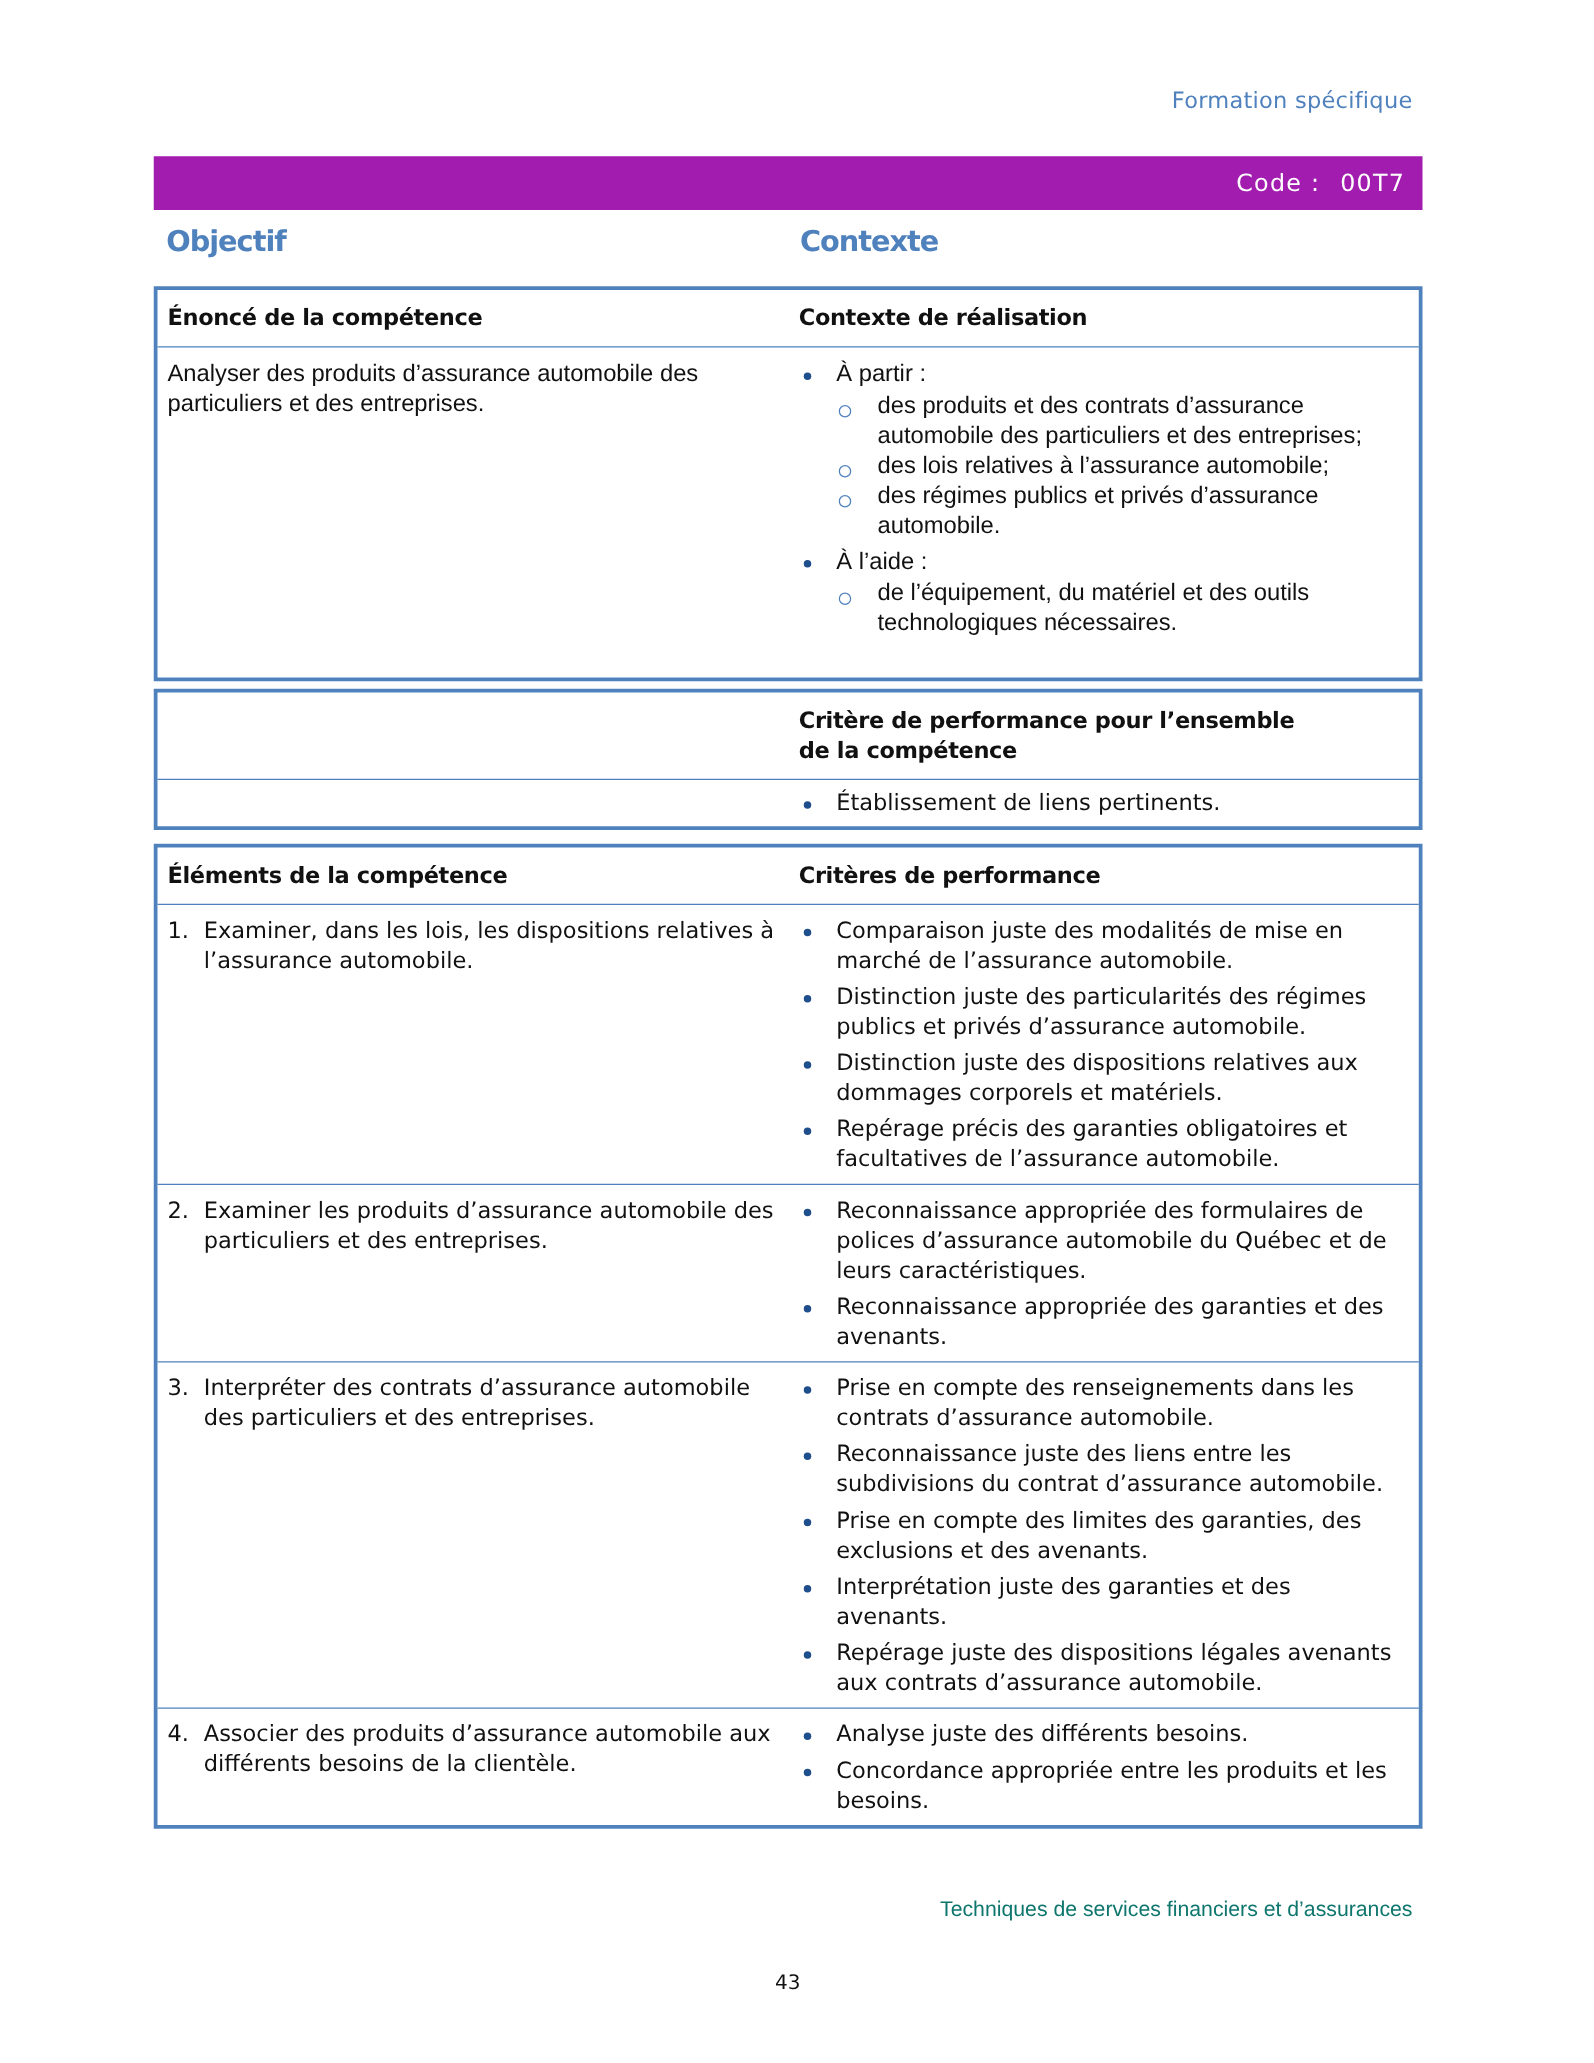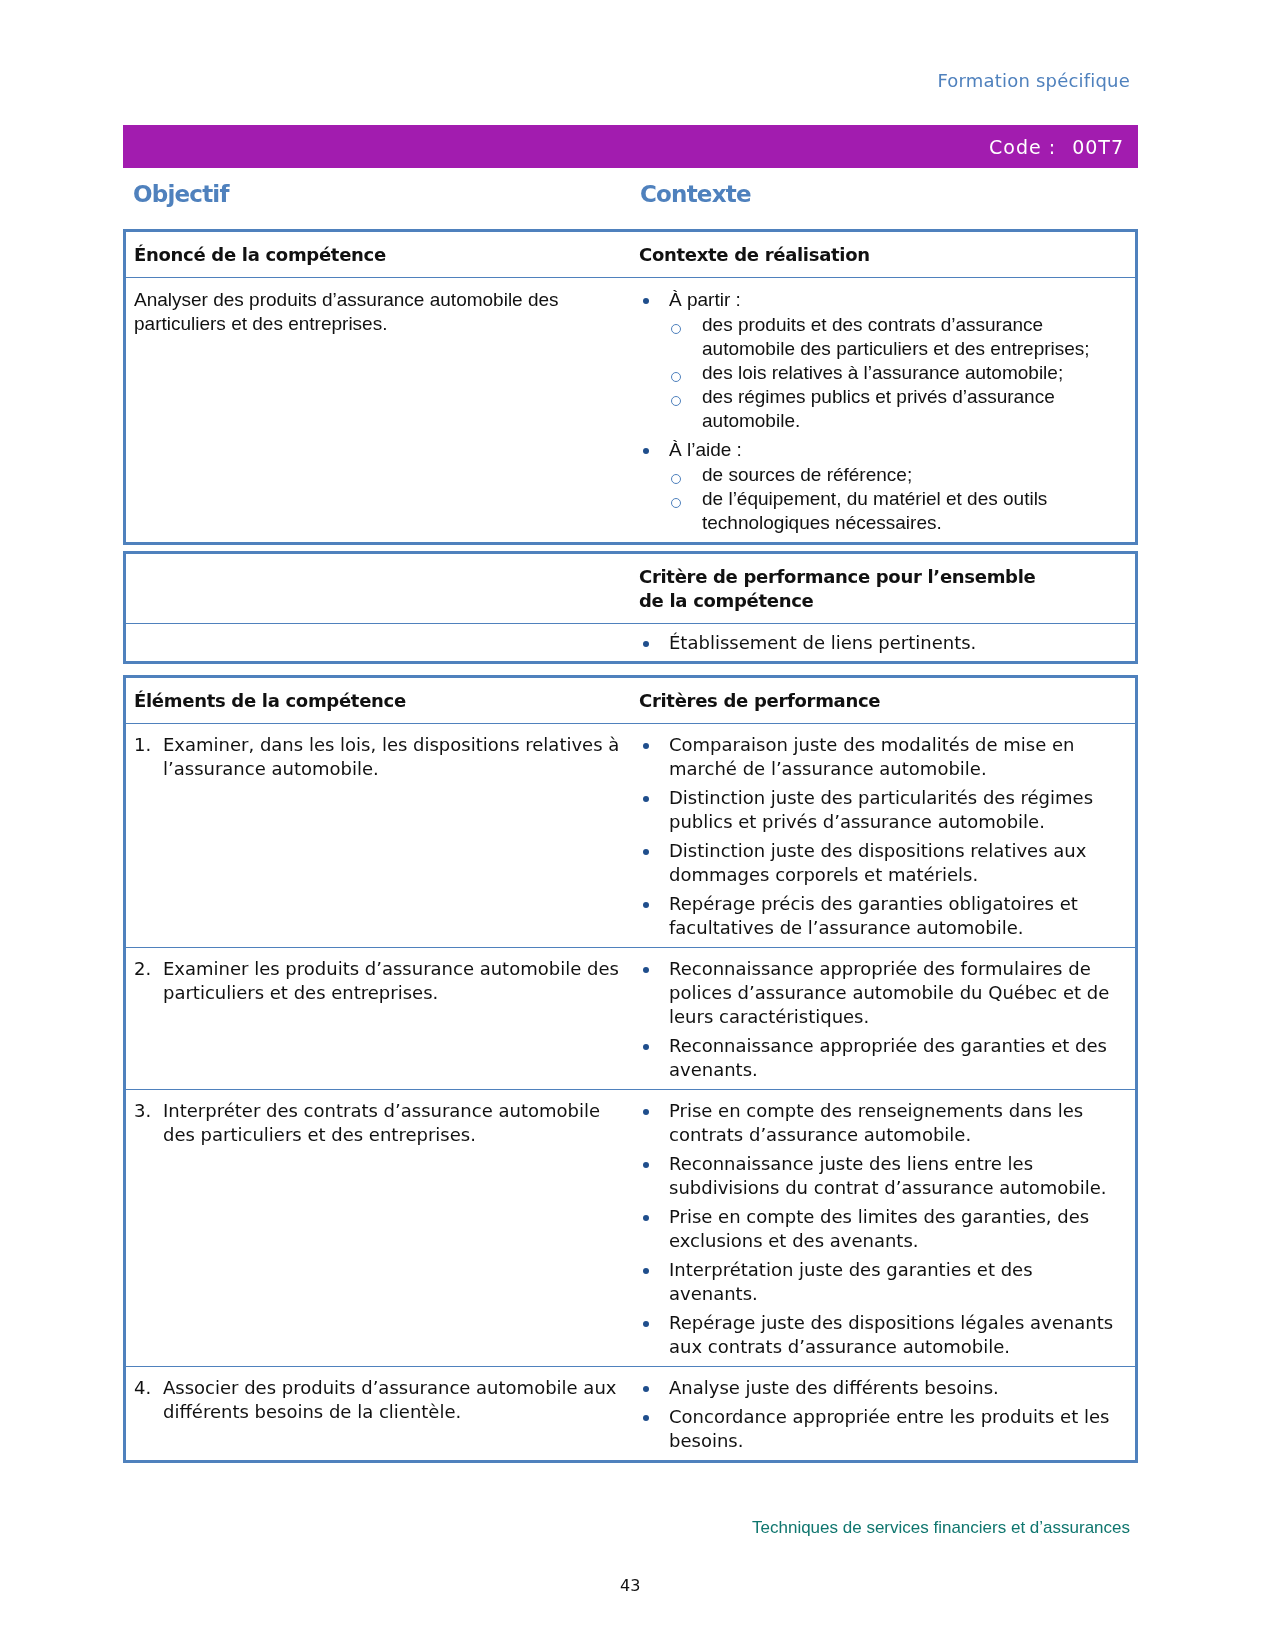--- a/index.html
+++ b/index.html
@@ -94,21 +94,20 @@
           <span>À partir :</span>
           <ul class="sub">
             <li>des produits et des contrats d’assurance automobile des particuliers et des entreprises;</li>
             <li>des lois relatives à l’assurance automobile;</li>
             <li>des régimes publics et privés d’assurance automobile.</li>
           </ul>
         </li>
         <li>
           <span>À l’aide :</span>
           <ul class="sub">
-            <li>de sources de référence;</li>
             <li>de l’équipement, du matériel et des outils technologiques nécessaires.</li>
           </ul>
         </li>
       </ul>
     </div>
   </div>
 </div>
 
 <div class="tbl" style="top:551px;">
   <div class="row head" style="min-height:67px;">

